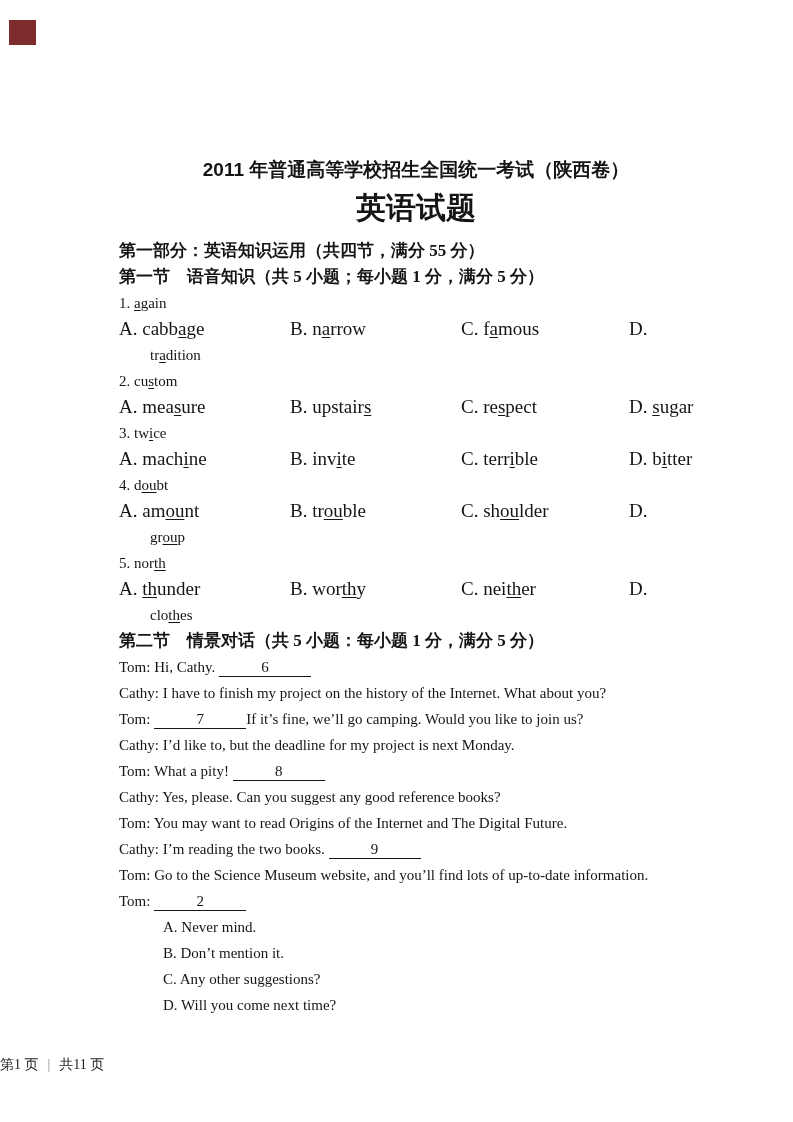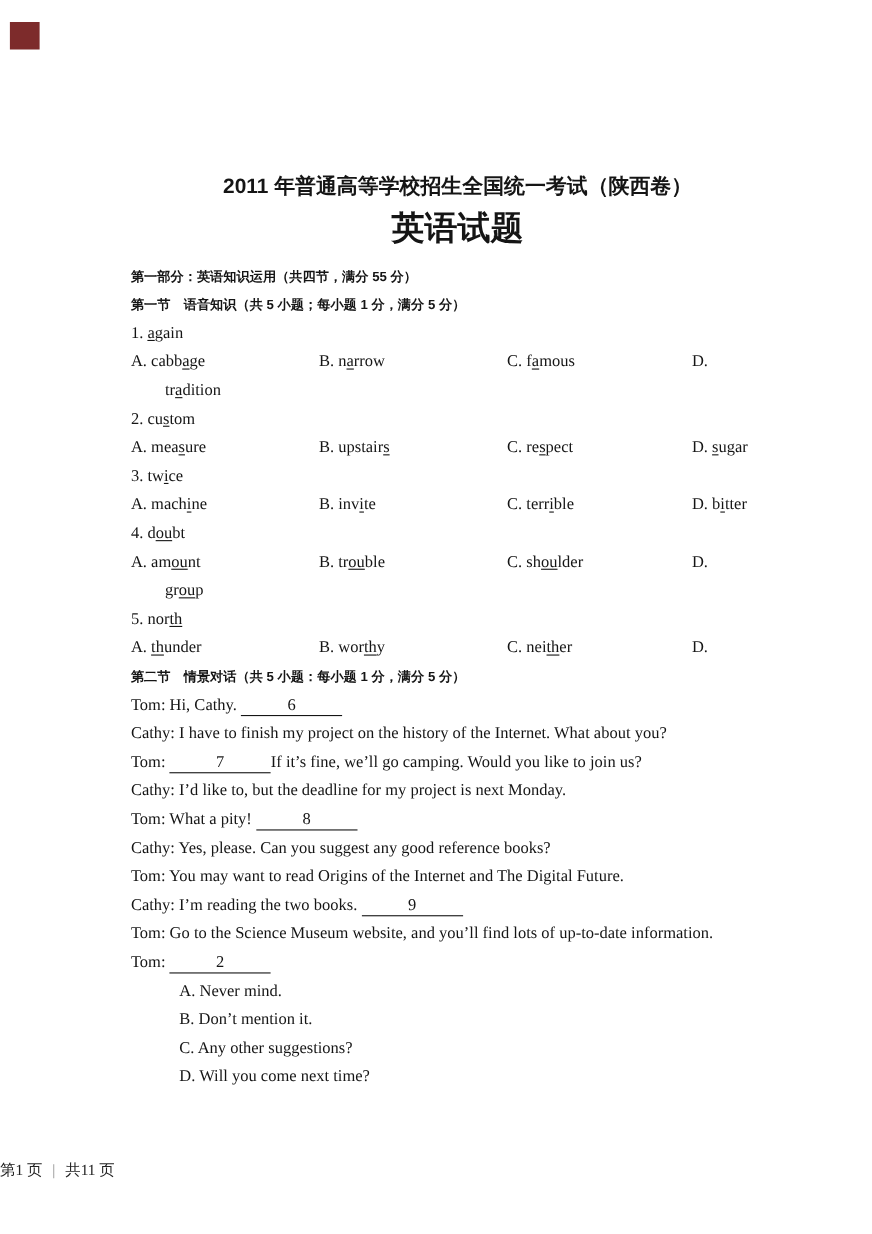--- a/index.html
+++ b/index.html
@@ -20,28 +20,28 @@
   .center-bleed{margin-left:-119px;margin-right:-80px;text-align:center;}
   h1.title{
     font-family:"Liberation Sans","DejaVu Sans",sans-serif;
     font-weight:700;font-size:19px;line-height:24px;margin:0;
   }
   h2.subtitle{
     font-family:"Liberation Sans","DejaVu Sans",sans-serif;
     font-weight:700;font-size:30px;line-height:40px;margin:6px 0 10px 0;
   }
   .heading{
-    font-family:Liberation Sans, sans-serif;
-    font-weight:700;font-size:12px;line-height:26px;
+    font-family:Liberation Serif, serif;
+    font-weight:700;font-size:17px;line-height:26px;
   }
   .line{font-size:15px;line-height:26px;white-space:nowrap;}
   .optrow{
     display:grid;
     grid-template-columns:171px 171px 168px 1fr;
-    font-size:15px;line-height:26px;
+    font-size:19px;line-height:26px;
   }
   .opt{white-space:nowrap;}
   .wrap{padding-left:31px;}
   .choice{padding-left:44px;}
   u{text-decoration:underline;text-underline-offset:2px;}
   .blank{
     display:inline-block;min-width:92px;
     border-bottom:1px solid #151515;
     text-align:center;line-height:18px;
   }
@@ -94,20 +94,21 @@
         <div class="opt">D.</div>
       </div>
       <div class="line wrap">gr<u>ou</u>p</div>
       <div class="line">5. nor<u>th</u></div>
       <div class="optrow">
         <div class="opt">A. <u>th</u>under</div>
         <div class="opt">B. wor<u>th</u>y</div>
         <div class="opt">C. nei<u>th</u>er</div>
         <div class="opt">D.</div>
       </div>
+      <div class="line wrap">clo<u>th</u>es</div>
     </div>
 
   <div class="heading">第二节　情景对话（共 5 小题：每小题 1 分，满分 5 分）</div>
 
   <div id="dialogue">
       <div class="line">Tom: Hi, Cathy.  <span class="blank">6</span></div>
       <div class="line">Cathy: I have to finish my project on the history of the Internet. What about you?</div>
       <div class="line">Tom:  <span class="blank">7</span>If it’s fine, we’ll go camping. Would you like to join us?</div>
       <div class="line">Cathy: I’d like to, but the deadline for my project is next Monday.</div>
       <div class="line">Tom: What a pity!  <span class="blank">8</span></div>

